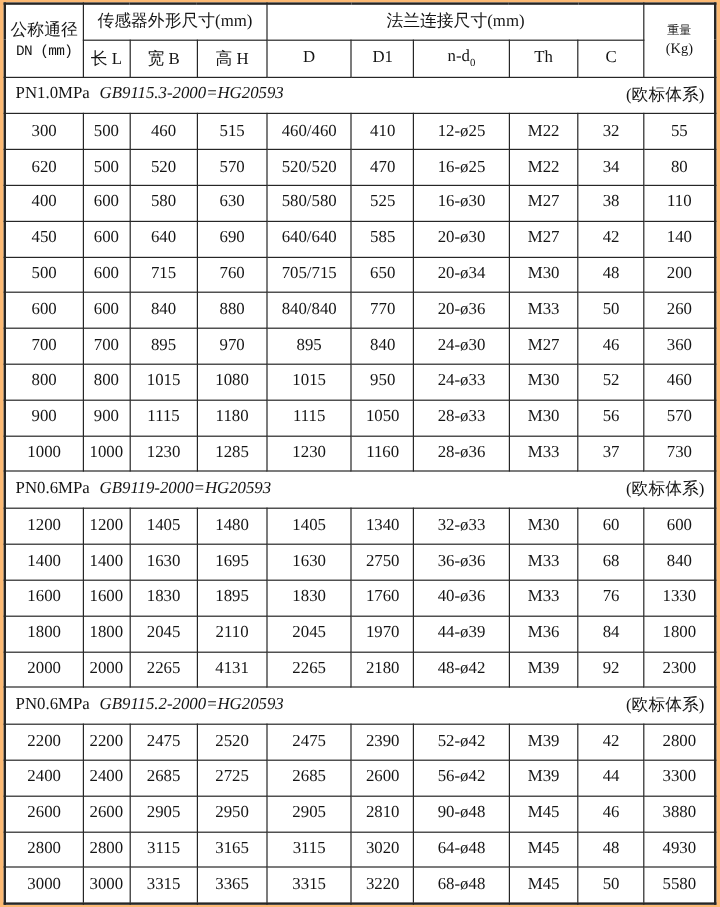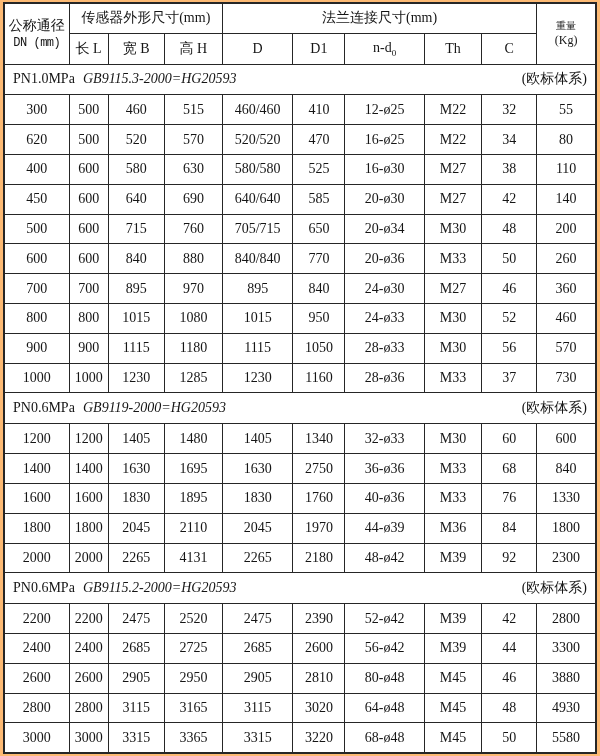--- a/index.html
+++ b/index.html
@@ -328,21 +328,21 @@
           <td>44</td>
           <td>3300</td>
         </tr>
         <tr class="data-row">
           <td>2600</td>
           <td>2600</td>
           <td>2905</td>
           <td>2950</td>
           <td>2905</td>
           <td>2810</td>
-          <td>80-ø48</td>
+          <td>90-ø48</td>
           <td>M45</td>
           <td>46</td>
           <td>3880</td>
         </tr>
         <tr class="data-row">
           <td>2800</td>
           <td>2800</td>
           <td>3115</td>
           <td>3165</td>
           <td>3115</td>

